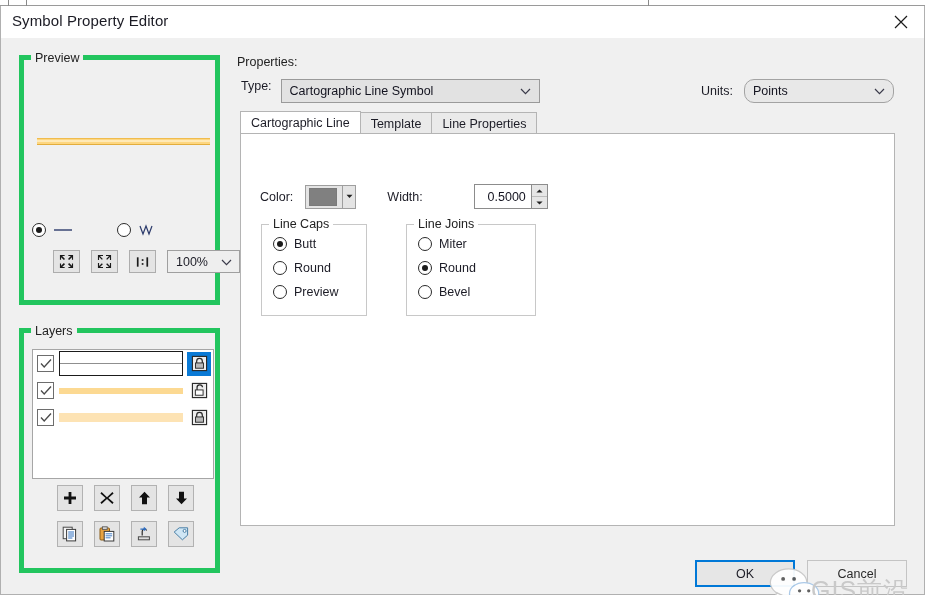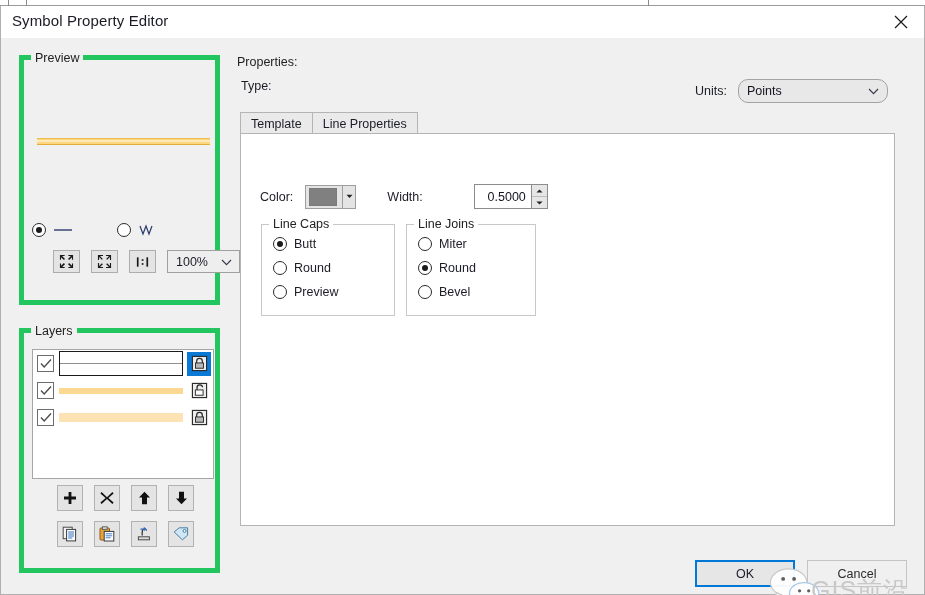--- a/index.html
+++ b/index.html
@@ -169,21 +169,21 @@
   .row-type { position: absolute; left: 240px; top: 41px; display: flex; align-items: flex-start; }
   .lbl { font-size: 12.5px; color: #1c1c26; }
   .combo {
     height: 24px; background: #e2e2e2; border: 1px solid #9a9a9a;
     display: flex; align-items: center; padding-left: 8px;
     position: relative; font-size: 12.5px; color: #141420; cursor: default;
   }
   .combo.light { background: #e8e8e8; border-color: #a3a3a3; border-radius: 10px; }
   .combo .chev { position: absolute; right: 8px; top: 50%; transform: translateY(-50%); }
 
-  .row-units { position: absolute; right: 36px; top: 41px; display: flex; align-items: center; }
+  .row-units { position: absolute; right: 30px; top: 41px; display: flex; align-items: center; }
 
   
   .tabstrip {
     position: absolute; left: 239px; top: 73px; width: 655px; height: 23px;
     display: flex; align-items: flex-end;
   }
   .tab {
     height: 22px; padding: 0 10px; display: flex; align-items: center;
     font-size: 12.5px; color: #1c1c26;
     border: 1px solid #b4b4b4; border-bottom: none;
@@ -232,21 +232,21 @@
   .spin-b.top { border-bottom: 1px solid #bdbdbd; }
 
   
   .fset {
     position: absolute; border: 1px solid #c8c8c8;
   }
   .fset > .legend {
     position: absolute; top: -8px; left: 7px; background: #fff; padding: 0 4px;
     font-size: 12.5px; color: #222; white-space: nowrap;
   }
-  #caps-fset { left: 20px; top: 90px; width: 134px; height: 92px; padding-left: 44px; }
+  #caps-fset { left: 20px; top: 90px; width: 106px; height: 92px; padding-left: 44px; }
   #joins-fset { left: 165px; top: 90px; width: 130px; height: 92px; }
   .radio-row {
     position: absolute; left: 11px; display: flex; align-items: center; gap: 7px;
     cursor: default;
   }
   .radio-row .txt { font-size: 12.5px; color: #1c1c26; }
 
   
   .btn {
     position: absolute; height: 26px;
@@ -490,35 +490,46 @@
               <circle cx="11.6" cy="3.9" r="1.5" fill="#ffffff" stroke="#4a7fa5" stroke-width="1"></circle>
             </svg>
           </div>
         </div>
       </div>
 
       <div id="properties-label">Properties:</div>
 
       <div class="row-type">
         <span class="lbl">Type:</span>
+        <span class="combo" style="width:259px;margin-left:9px">
+          <span>Cartographic Line Symbol</span>
+          <span class="chev">
+            <svg width="11" height="7" viewBox="0 0 11 7">
+                <path d="M1 1 L5.5 5.6 L10 1" stroke="#3a3a4a" stroke-width="1.2" fill="none"></path>
+              </svg>
+          </span>
+        </span>
       </div>
 
       <div class="row-units">
         <span class="lbl">Units:</span>
         <span class="combo light" style="width:150px;margin-left:11px">
           <span>Points</span>
           <span class="chev">
             <svg width="11" height="7" viewBox="0 0 11 7">
                 <path d="M1 1 L5.5 5.6 L10 1" stroke="#3a3a4a" stroke-width="1.2" fill="none"></path>
               </svg>
           </span>
         </span>
       </div>
 
       <div class="tabstrip">
+        <div class="tab active">
+          <span>Cartographic Line</span>
+        </div>
         <div class="tab">
           <span>Template</span>
         </div>
         <div class="tab">
           <span>Line Properties</span>
         </div>
       </div>
 
       <div class="tabpanel">
 

